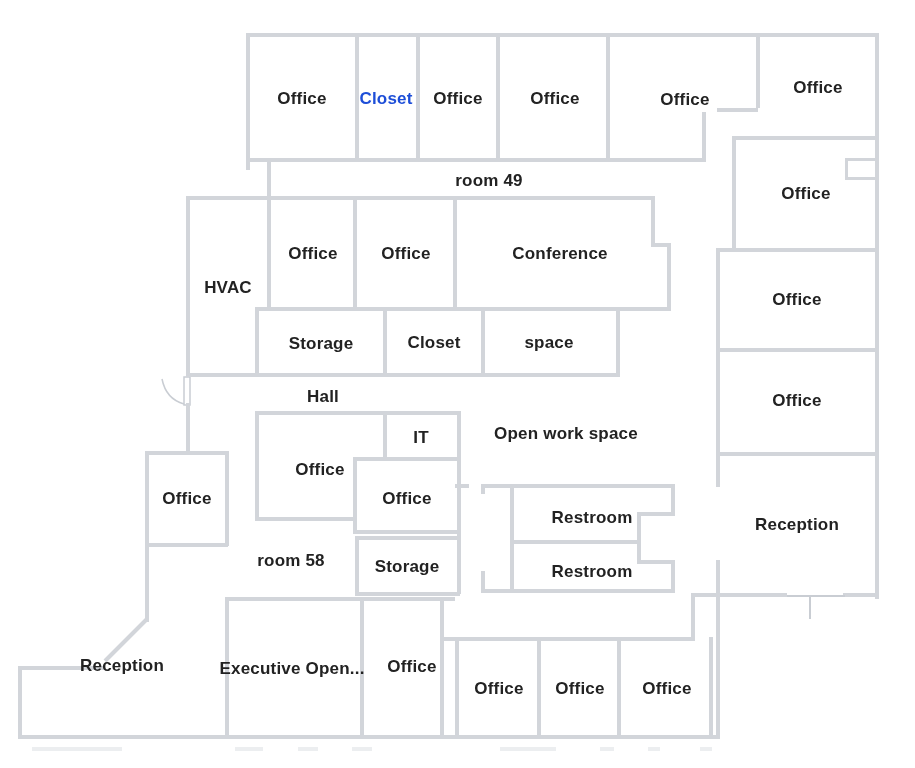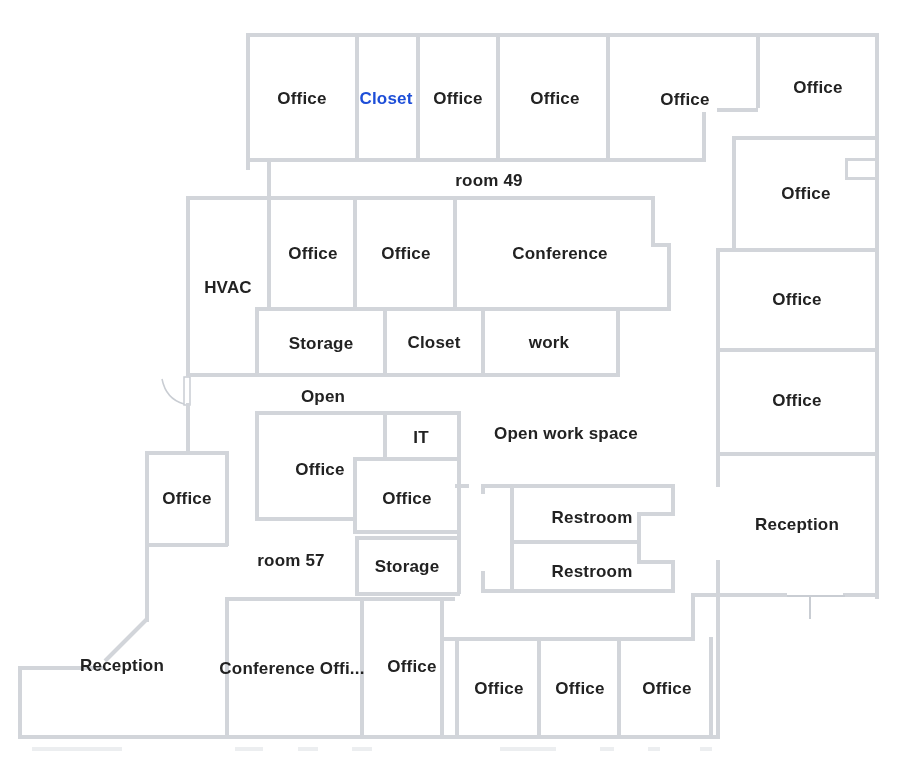--- a/index.html
+++ b/index.html
@@ -132,31 +132,31 @@
     <div class="label" style="left: 489px; top: 180px; color: rgb(34, 34, 34);">room 49</div>
     <div class="label" style="left: 313px; top: 253px; color: rgb(34, 34, 34);">Office</div>
     <div class="label" style="left: 406px; top: 253px; color: rgb(34, 34, 34);">Office</div>
     <div class="label" style="left: 560px; top: 253px; color: rgb(34, 34, 34);">Conference</div>
     <div class="label" style="left: 228px; top: 287px; color: rgb(34, 34, 34);">HVAC</div>
     <div class="label" style="left: 806px; top: 193px; color: rgb(34, 34, 34);">Office</div>
     <div class="label" style="left: 797px; top: 299px; color: rgb(34, 34, 34);">Office</div>
     <div class="label" style="left: 797px; top: 400px; color: rgb(34, 34, 34);">Office</div>
     <div class="label" style="left: 321px; top: 343px; color: rgb(34, 34, 34);">Storage</div>
     <div class="label" style="left: 434px; top: 342px; color: rgb(34, 34, 34);">Closet</div>
-    <div class="label" style="left: 549px; top: 342px; color: rgb(34, 34, 34);">work</div>
-    <div class="label" style="left: 323px; top: 396px; color: rgb(34, 34, 34);">Open</div>
+    <div class="label" style="left: 549px; top: 342px; color: rgb(34, 34, 34);">space</div>
+    <div class="label" style="left: 323px; top: 396px; color: rgb(34, 34, 34);">Hall</div>
     <div class="label" style="left: 421px; top: 437px; color: rgb(34, 34, 34);">IT</div>
     <div class="label" style="left: 566px; top: 433px; color: rgb(34, 34, 34);">Open work space</div>
     <div class="label" style="left: 320px; top: 469px; color: rgb(34, 34, 34);">Office</div>
     <div class="label" style="left: 187px; top: 498px; color: rgb(34, 34, 34);">Office</div>
     <div class="label" style="left: 407px; top: 498px; color: rgb(34, 34, 34);">Office</div>
     <div class="label" style="left: 592px; top: 517px; color: rgb(34, 34, 34);">Restroom</div>
-    <div class="label" style="left: 291px; top: 560px; color: rgb(34, 34, 34);">room 57</div>
+    <div class="label" style="left: 291px; top: 560px; color: rgb(34, 34, 34);">room 58</div>
     <div class="label" style="left: 407px; top: 566px; color: rgb(34, 34, 34);">Storage</div>
     <div class="label" style="left: 592px; top: 571px; color: rgb(34, 34, 34);">Restroom</div>
     <div class="label" style="left: 797px; top: 524px; color: rgb(34, 34, 34);">Reception</div>
     <div class="label" style="left: 122px; top: 665px; color: rgb(34, 34, 34);">Reception</div>
-    <div class="label" style="left: 292px; top: 668px; color: rgb(34, 34, 34);">Conference Offi...</div>
+    <div class="label" style="left: 292px; top: 668px; color: rgb(34, 34, 34);">Executive Open...</div>
     <div class="label" style="left: 412px; top: 666px; color: rgb(34, 34, 34);">Office</div>
     <div class="label" style="left: 499px; top: 688px; color: rgb(34, 34, 34);">Office</div>
     <div class="label" style="left: 580px; top: 688px; color: rgb(34, 34, 34);">Office</div>
     <div class="label" style="left: 667px; top: 688px; color: rgb(34, 34, 34);">Office</div>
   </div>
 
 </body></html>

